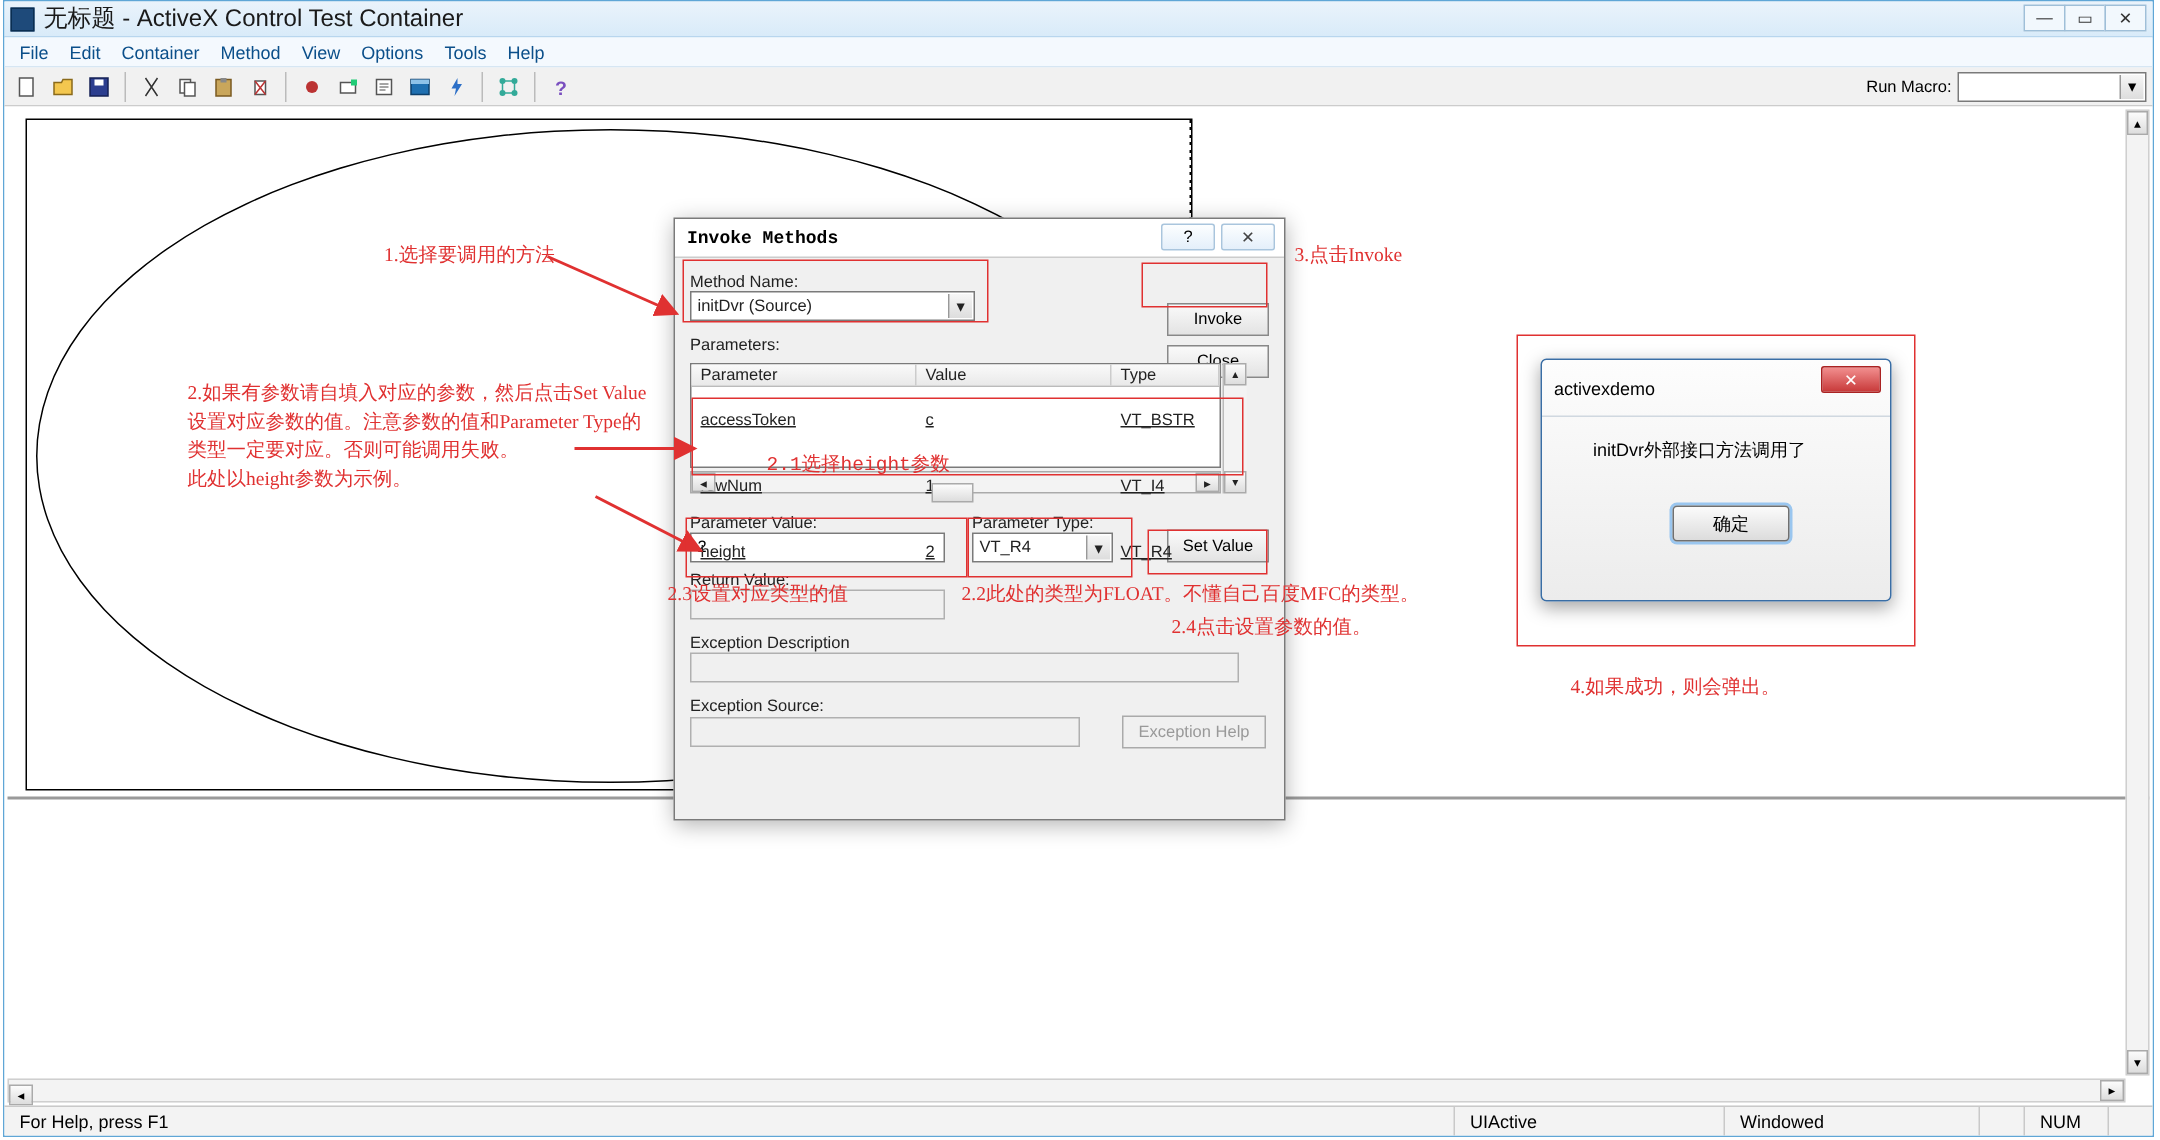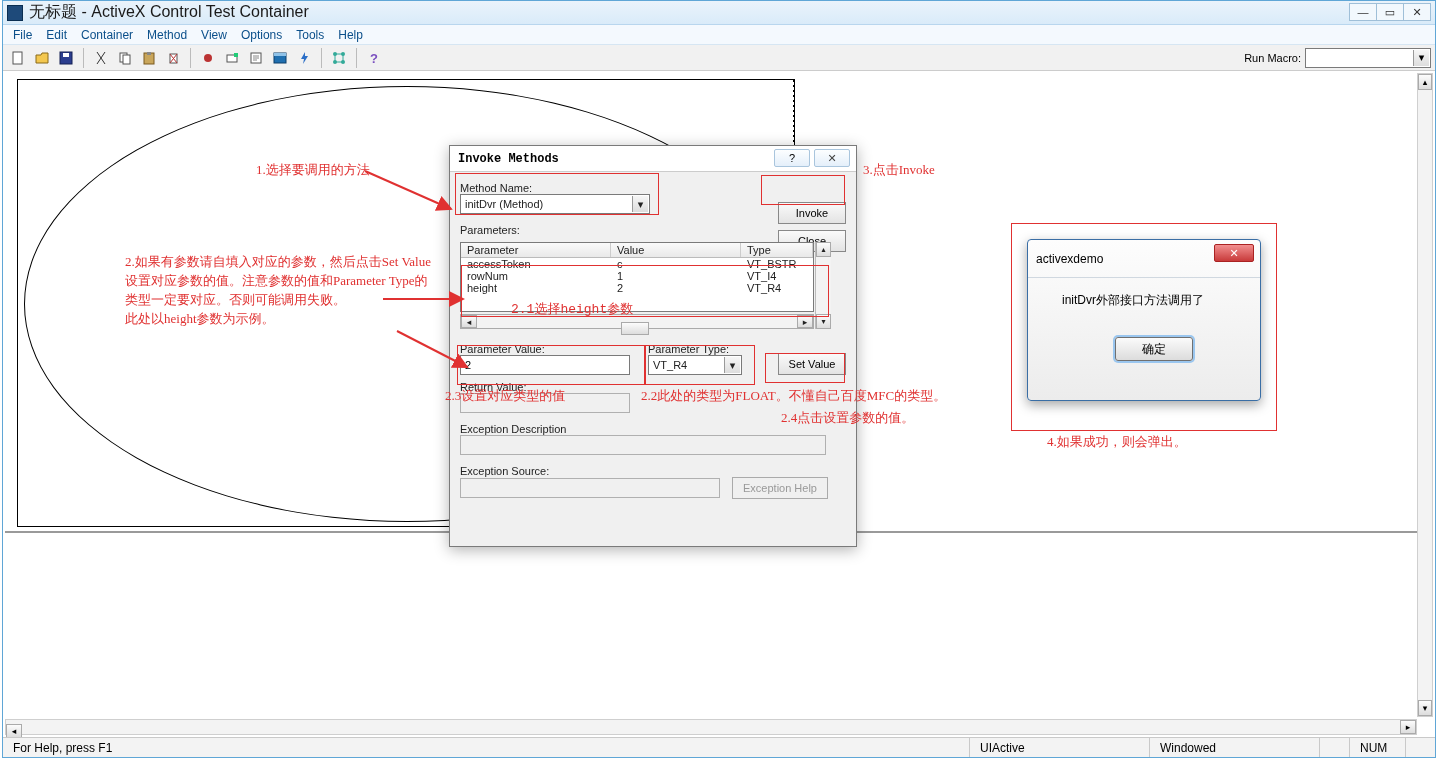--- a/index.html
+++ b/index.html
@@ -39,21 +39,21 @@
 .combo { width:190px; height:20px; border:1px solid #7a7a7a; background:#fff; display:flex; align-items:center; padding:0 4px; position:relative; font-size:11px; cursor:pointer;}
 .combo .caret { position:absolute; right:1px; top:1px; width:16px; height:16px; background:linear-gradient(#f6f6f6,#ddd); border-left:1px solid #999; display:flex; align-items:center; justify-content:center;}
 .btn { width:68px; height:22px; border:1px solid #888; background:linear-gradient(#fafafa,#e3e3e3); font-size:11px; cursor:pointer;}
 .invoke-btn { position:absolute; right:10px; top:30px;}
 .close-btn  { position:absolute; right:10px; top:58px;}
 
 .param-table { margin-top:6px; border:1px solid #7a7a7a; width:354px; height:70px; background:#fff;}
 .param-head { display:flex; font-size:11px; background:linear-gradient(#fafafa,#e9e9e9); border-bottom:1px solid #bbb;}
 .param-head div { padding:1px 6px; border-right:1px solid #ccc;}
 .ph1{width:150px;} .ph2{width:130px;} .ph3{flex:1; border-right:none;}
-.param-row { display:flex; font-size:11px; padding:0 0;}
+.param-row { display:flex; font-size:11px; padding:16px 0;text-decoration:underline;}
 .param-row div { padding:0 6px;}
 .pr1{width:150px;} .pr2{width:130px;} .pr3{flex:1;}
 .scrollbar-h { height:15px; border:1px solid #aaa; background:#f3f3f3; display:flex; align-items:center; width:354px; margin-top:2px;}
 .scrollbar-h .arrow { width:16px; height:13px; background:linear-gradient(#fcfcfc,#ddd); border:1px solid #aaa; display:flex; align-items:center; justify-content:center; font-size:9px; cursor:pointer;}
 .scrollbar-h .track { flex:1; position:relative;}
 .scrollbar-h .thumb { position:absolute; left:45%; top:0; width:28px; height:13px; background:linear-gradient(#fcfcfc,#ddd); border:1px solid #aaa;}
 .scroll-v { position:absolute; right:-1px; top:0; width:16px; height:100%; background:#f3f3f3; border-left:1px solid #bbb;}
 .scroll-v .va { height:15px; border:1px solid #aaa; background:linear-gradient(#fcfcfc,#ddd); display:flex; align-items:center; justify-content:center; font-size:8px; cursor:pointer;}
 
 .field-row { display:flex; gap:18px; margin-top:10px;}
@@ -236,21 +236,21 @@
         <div class="dlg-help">
             <span>?</span>
           </div>
         <div class="dlg-close">
             <span>✕</span>
           </div>
       </div>
       <div class="dialog-body">
         <span class="lbl">Method Name:</span>
         <div class="combo">
-          <span>initDvr (Method)</span>
+          <span>initDvr (Source)</span>
           <span class="caret">▾</span>
         </div>
         <button class="btn invoke-btn">Invoke</button>
         <button class="btn close-btn">Close</button>
 
         <span class="lbl" style="margin-top:10px">Parameters:</span>
         <div style="position:relative; width:370px;">
           <div class="param-table">
             <div class="param-head">
               <div class="ph1">Parameter</div>
@@ -301,21 +301,21 @@
           <button class="btn setvalue-btn">Set Value</button>
         </div>
 
         <span class="lbl" style="margin-top:6px">Return Value:</span>
         <div class="ro"></div>
 
         <span class="lbl" style="margin-top:10px">Exception Description</span>
         <div class="ro wide"></div>
 
         <span class="lbl" style="margin-top:10px">Exception Source:</span>
-        <div style="display:flex; gap:12px; align-items:center;">
+        <div style="display:flex; gap:28px; align-items:center;">
           <div class="ro" style="width:260px"></div>
           <button class="exh-btn" disabled="">Exception Help</button>
         </div>
       </div>
     </div>
 
     <div class="ann" style="left:214px; top:90px;margin-left:39px;">1.选择要调用的方法</div>
     <svg class="arrow" style="left:360px; top:98px;" width="100" height="50">
         <defs>
           <marker id="ah" markerWidth="8" markerHeight="8" refX="7" refY="4" orient="auto">
@@ -357,21 +357,21 @@
           <div class="popup-close">
               <span>✕</span>
             </div>
         </div>
         <div class="popup-body">
           <div>initDvr外部接口方法调用了</div>
           <button class="popup-btn">确定</button>
         </div>
       </div>
     </div>
-    <div class="ann" style="left:1044px; top:362px;font-family:Liberation Serif, serif;">4.如果成功，则会弹出。</div>
+    <div class="ann" style="left:1044px; top:378px;font-family:Liberation Serif, serif;">4.如果成功，则会弹出。</div>
 
   </div>
 
   <div class="outer-sb-v">
     <div class="oa">▴</div>
     <div class="oa bot">▾</div>
   </div>
   <div class="outer-sb-h">
     <div class="oa">◂</div>
     <div class="oa r">▸</div>

